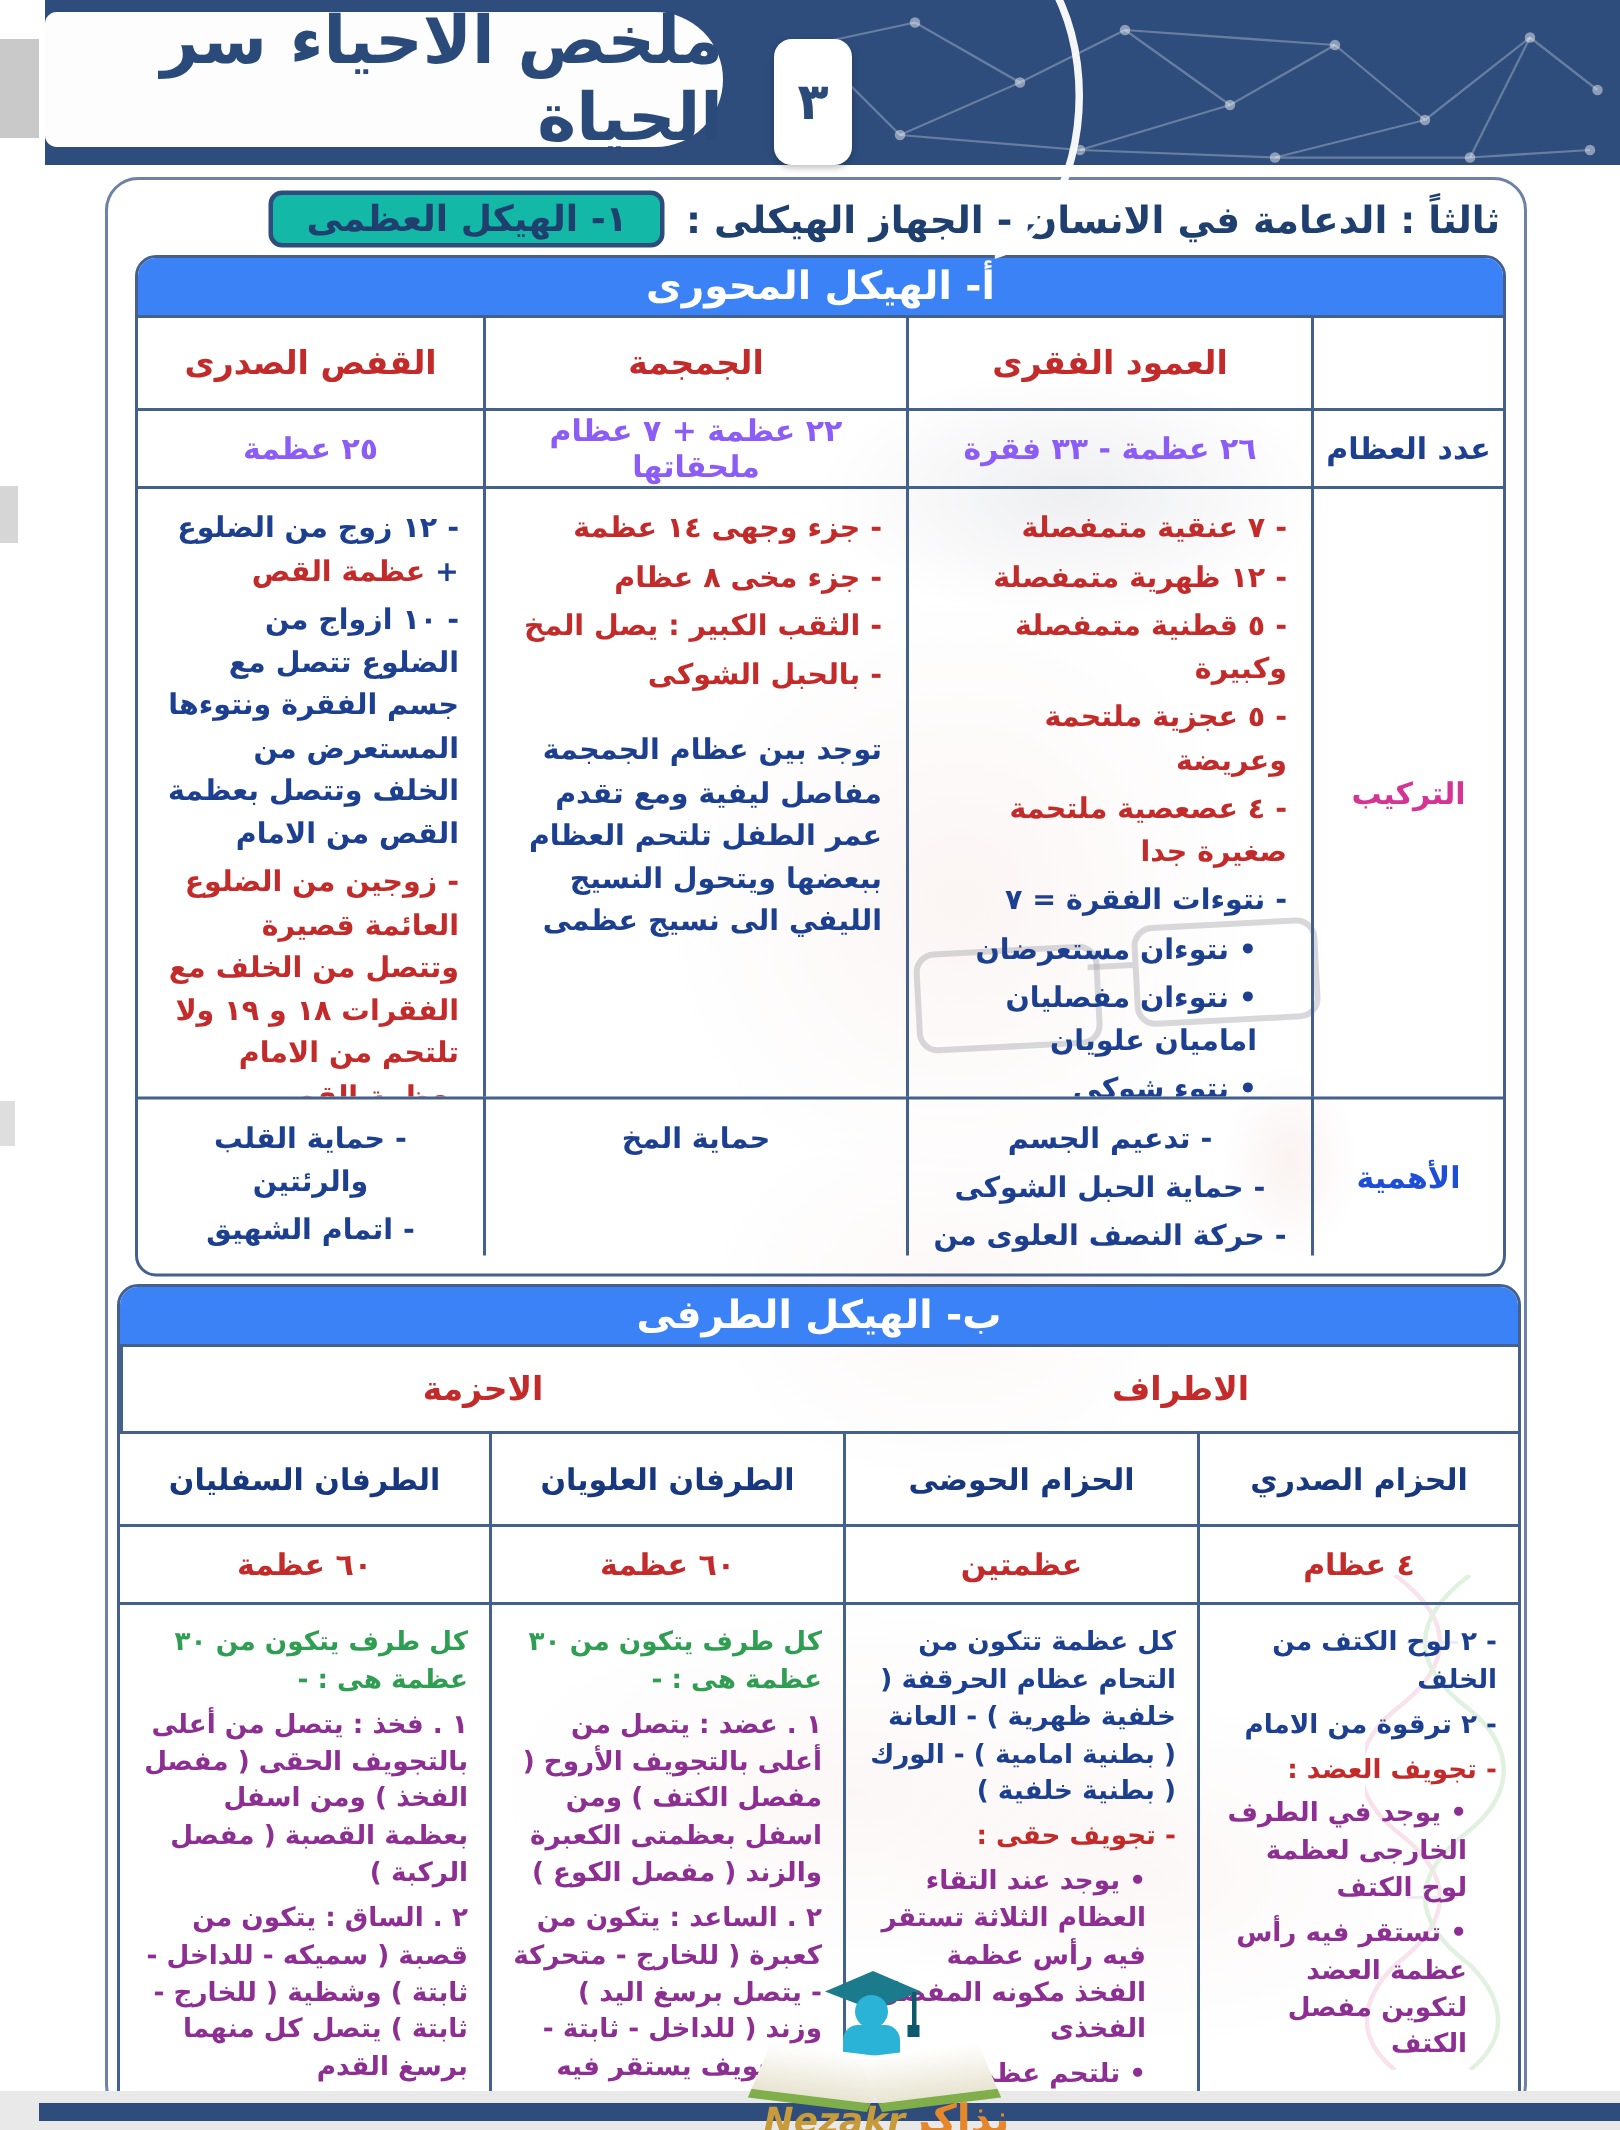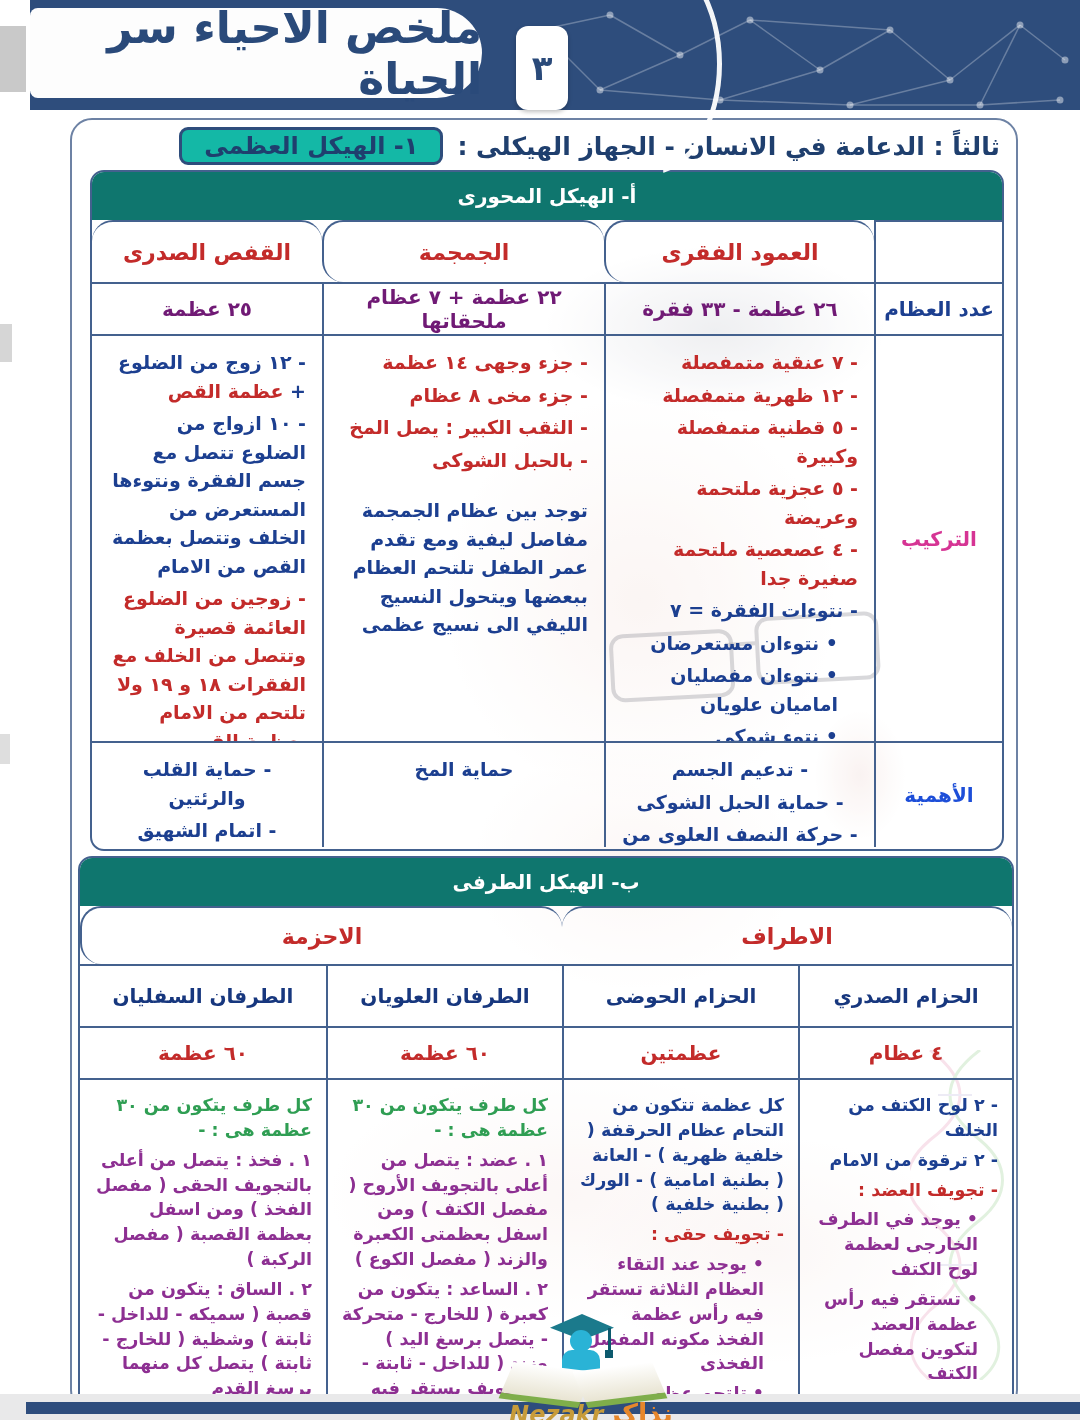--- a/index.html
+++ b/index.html
@@ -39,31 +39,31 @@
   .container{position:absolute;left:70px;top:118px;width:944px;height:1290px;border:2px solid #6d82a4;
              border-radius:22px;z-index:1;}
   .section-header{display:flex;align-items:center;gap:14px;height:52px;padding-right:16px;}
   .sh-text{color:#1f3f6e;font-size:25px;font-weight:bold;}
   .sh-badge{color:#1f3f6e;font-size:24px;font-weight:bold;border:3px solid #2e4d7c;border-radius:9px;
             padding:2px 22px;background:#14b8a6;}
   
   .tbl{position:absolute;border:2px solid #44618e;border-radius:14px;overflow:hidden;background:rgba(255,255,255,.45);}
   .tbl-a{left:18px;top:50px;width:910px;height:677px;}
   .tbl-b{left:6px;top:736px;width:932px;height:552px;}
-  .tbl-title{height:48px;background:#0f766e;color:#fff;font-size:20px;font-weight:bold;
+  .tbl-title{height:38px;background:#3b82f6;color:#fff;font-size:26px;font-weight:bold;
              display:flex;align-items:center;justify-content:center;}
   .grid-a{display:grid;grid-template-columns:128px 270px 282px 1fr;grid-template-rows:62px 52px 407px 1fr;height:627px;}
   .grid-b{display:grid;grid-template-columns:214px 236px 236px 1fr;grid-template-rows:58px 62px 52px 1fr;height:502px;}
   .cell{border-right:0;border-left:2px solid #44618e;border-top:2px solid #44618e;overflow:hidden;padding:2px 6px;}
   .cell.bl0{border-left:none;}
   .c-center{display:flex;align-items:center;justify-content:center;text-align:center;}
   .span2{grid-column:span 2;}
-  .head{color:#c32b2a;font-size:22px;font-weight:bold;border-radius:21px;}
+  .head{color:#c32b2a;font-size:22px;font-weight:bold;}
   .subhead{color:#17377e;font-size:20px;font-weight:bold;}
-  .count-a{color:#701a75;font-size:20px;font-weight:bold;}
+  .count-a{color:#8b5cf6;font-size:20px;font-weight:bold;}
   .count-b{color:#c32b2a;font-size:20px;font-weight:bold;}
   .rowlabel{font-size:20px;font-weight:bold;}
   .c-red{color:#c32b2a;} .c-blue{color:#1c3f90;} .c-purple{color:#8d2f92;}
   .c-green{color:#2f9e53;} .c-magenta{color:#d63494;} .c-violet{color:#1d4ed8;}
   .list{padding-top:8px;}
   .li{font-weight:bold;text-align:right;}
   .tbl-a .li{font-size:19px;line-height:1.5;margin:4px 10px;}
   .tbl-b .li{font-size:17.5px;line-height:1.42;margin:5px 8px;}
   .li.indent{padding-right:20px;}
   .li.para{margin-top:22px;}

